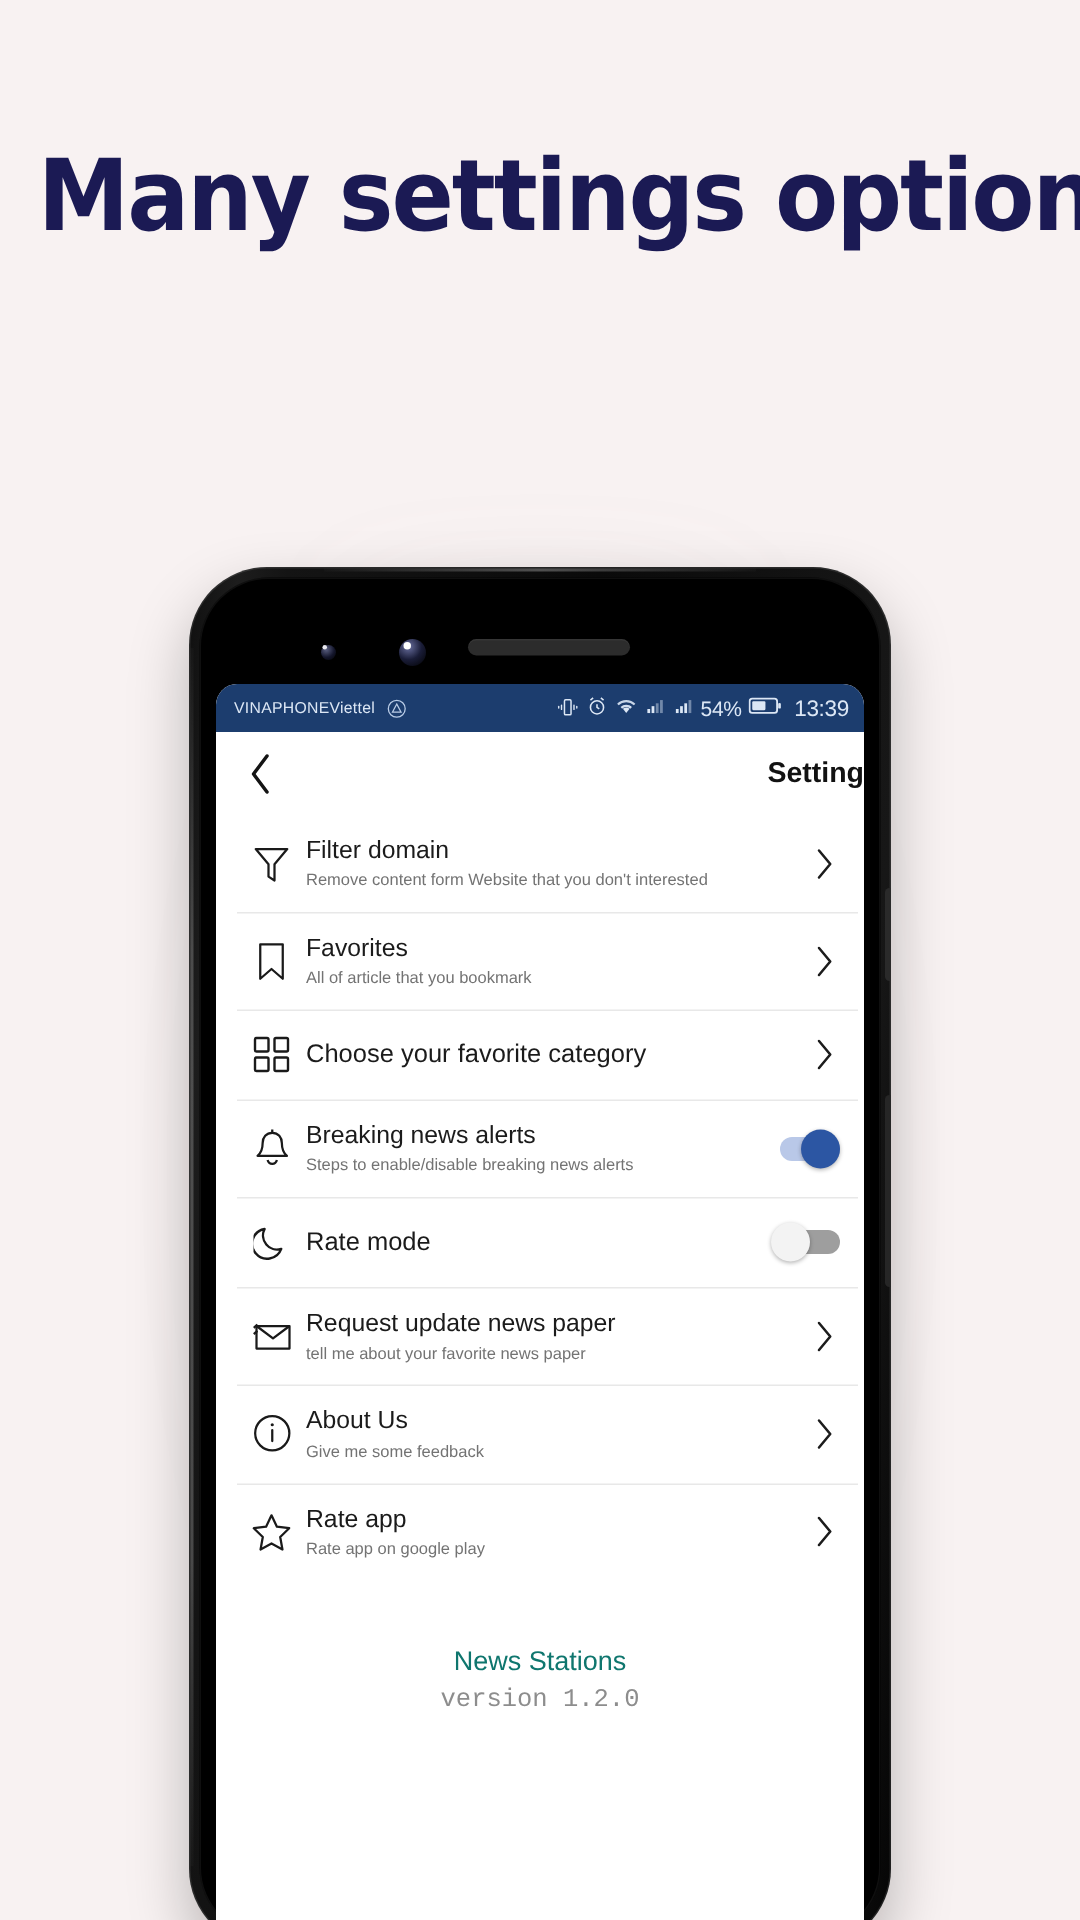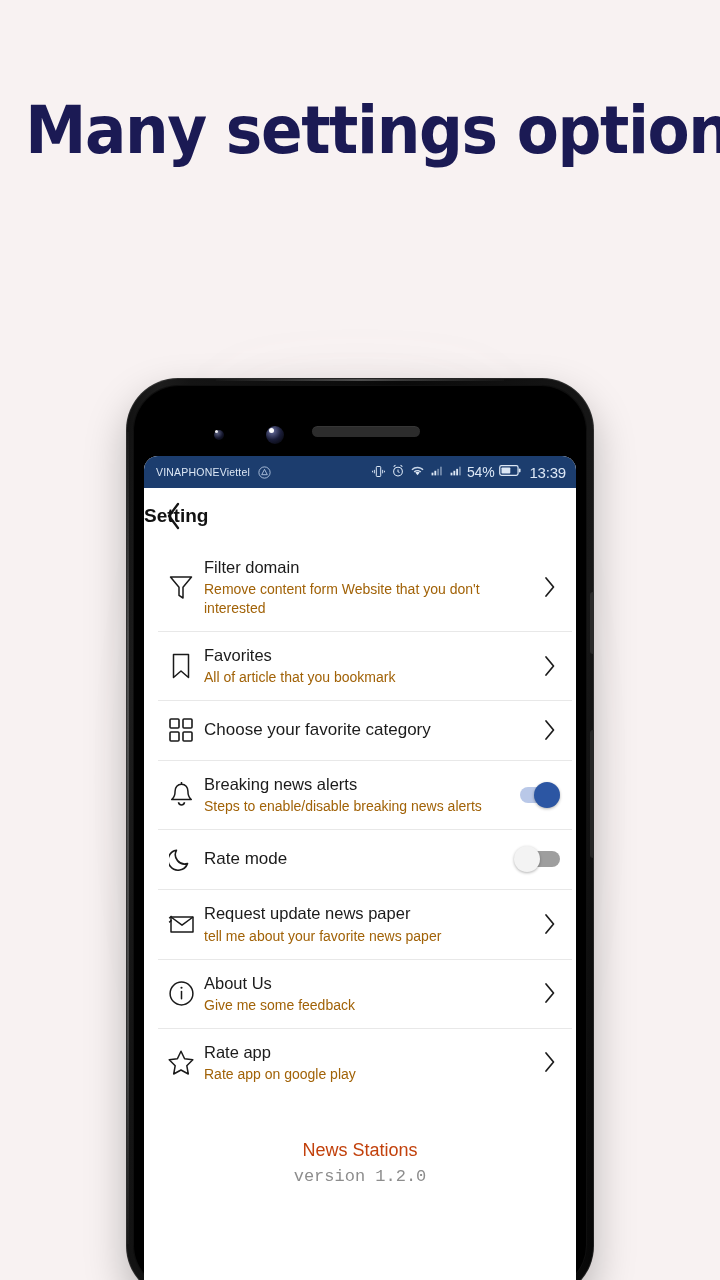--- a/index.html
+++ b/index.html
@@ -140,21 +140,21 @@
     display:flex;
     align-items:center;
     position:relative;
   }
   .back-btn {
     width:48px; height:48px;
     margin-left:6px;
     display:flex; align-items:center; justify-content:center;
   }
   .appbar-title {
-    position:absolute; left:0; right:0; text-align:left;
+    position:absolute; left:0; right:0; text-align:right;
     font-size:19px; font-weight:bold; color:#121212;
     pointer-events:none;
   }
 
   
   .list { background:#fff; }
   .row {
     display:flex;
     align-items:center;
     padding:13px 16px 13px 14px;
@@ -169,21 +169,21 @@
   .row-icon {
     width:46px; min-width:46px;
     display:flex; align-items:center; justify-content:center;
     color:#1a1a1a;
   }
   .row-text { flex:1; padding-right:8px; }
   .row-title {
     font-size:16.5px; color:#1b1b1b; line-height:1.35;
   }
   .row-sub {
-    font-size:14px; color:#a16207; line-height:1.35; margin-top:2px;
+    font-size:11px; color:#737373; line-height:1.35; margin-top:2px;
   }
   .row-title.only { font-size:17px; }
   .chevron { width:22px; min-width:22px; display:flex; align-items:center; justify-content:center; color:#222;}
 
   
   .toggle { width:46px; min-width:46px; height:26px; position:relative; }
   .toggle .track {
     position:absolute; right:0; top:5px;
     width:40px; height:16px; border-radius:8px;
   }
@@ -195,21 +195,21 @@
   .toggle.on .thumb { right:0; background:#2c56a3; }
   .toggle.off .track { background:#9e9e9e; }
   .toggle.off .thumb { left:0; background:#f3f3f3; }
 
   
   .footer {
     text-align:center;
     padding-top:40px;
   }
   .footer-app {
-    font-size:18px; color:#c2410c; line-height:1.5;text-align:center;
+    font-size:18px; color:#0f766e; line-height:1.5;text-align:center;
   }
   .footer-version {
     font-size:17px; color:#8d8d8d; line-height:1.5;font-family:Liberation Mono, monospace;
   }
 </style>
 </head>
 <body>
 
 <div class="headline">Many settings options</div>
 

